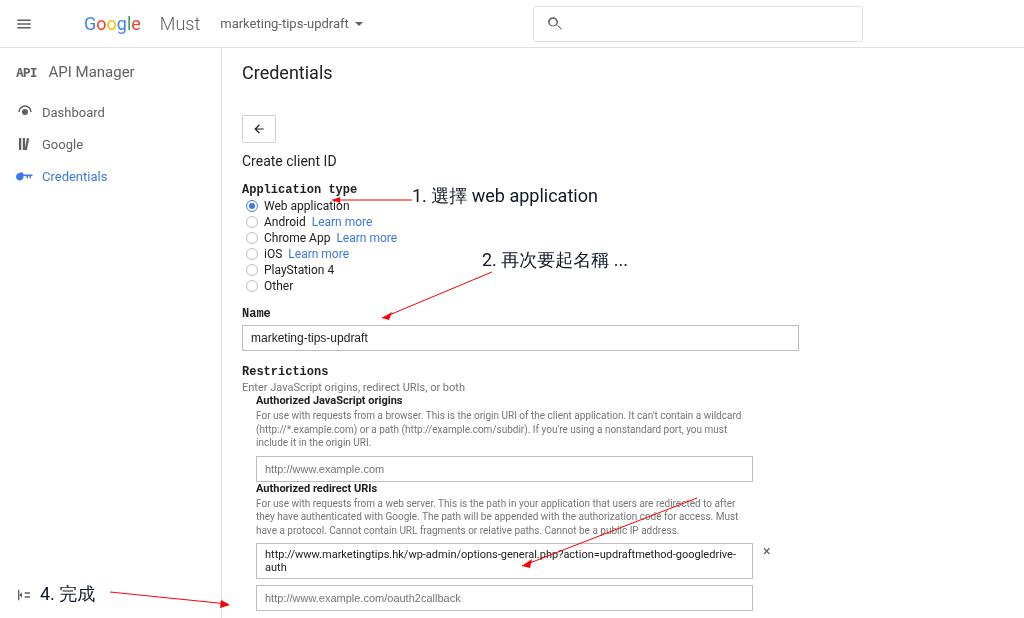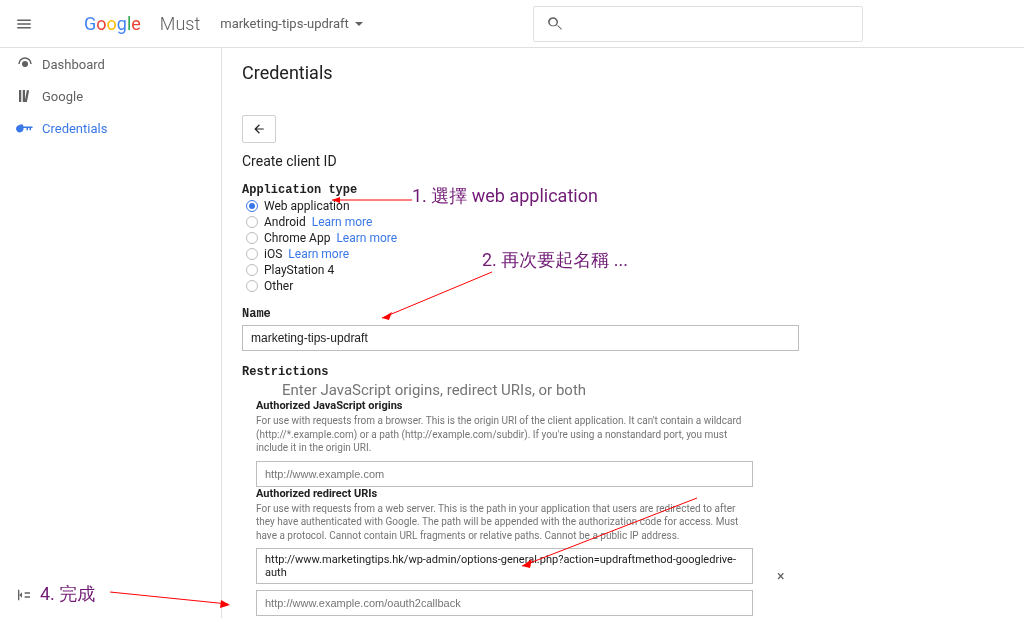--- a/index.html
+++ b/index.html
@@ -31,29 +31,29 @@
   .back-btn svg { width: 14px; height: 14px; }
   .form-title { font-size: 14px; margin-top: 10px; color: #212121; }
   .section-label { font-size: 12px; font-weight: 700; color: #212121; margin-top: 14px; font-family: Liberation Mono, monospace; }
   .radio-row { display: flex; align-items: center; gap: 6px; font-size: 12px; margin-top: 2px; padding-left: 4px; }
   .radio { width: 12px; height: 12px; border: 1px solid #bdbdbd; border-radius: 50%; position: relative; }
   .radio.selected { border-color: #3b78e7; }
   .radio.selected::after { content: ""; position: absolute; width: 6px; height: 6px; background: #3b78e7; border-radius: 50%; top: 2px; left: 2px; }
   .learn-more { color: #3b78e7; text-decoration: none; }
   .text-input { width: 557px; height: 26px; border: 1px solid #bdbdbd; padding: 0 8px; font-size: 12px; margin-top: 4px; color:#212121; }
   .text-input::placeholder { color: #9e9e9e; }
-  .restrictions-sub { font-size: 15px; color: #757575; margin-top: 2px; margin-left: 40px; }
+  .restrictions-sub { font-size: 11px; color: #757575; margin-top: 2px; }
   .sub-section { margin-left: 14px; margin-top: 0; }
   .sub-label { font-size: 11px; font-weight: 700; color: #212121; }
   .sub-desc { font-size: 10px; color: #757575; margin-top: 2px; max-width: 500px; line-height: 1.35; }
-  .uri-input-row { display: flex; align-items: flex-end; gap: 20px; margin-top: 6px; }
+  .uri-input-row { display: flex; align-items: flex-start; gap: 6px; margin-top: 6px; }
   .uri-input { width: 497px; height: 26px; border: 1px solid #bdbdbd; padding: 4px 8px; font-size: 11px; color:#212121; }
   .uri-input.placeholder { color: #9e9e9e; }
   .close-x { font-size: 14px; color: #616161; cursor: pointer; padding: 0 4px; }
-  .annot { position: absolute; color: #701a75; font-size: 18px; pointer-events: none; }
+  .annot { position: absolute; color: #0f172a; font-size: 18px; pointer-events: none; }
   .annot-line { position: absolute; pointer-events: none; }
   .footer-icon { position: absolute; bottom: 12px; left: 16px; }
   .footer-icon svg { width: 16px; height: 16px; fill: #616161; }
 </style>
 </head>
 <body>
 
 <div class="header">
   <div class="menu-icon">
     <svg viewBox="0 0 24 24">
@@ -74,20 +74,24 @@
   </div>
   <div class="search-box">
     <svg viewBox="0 0 24 24">
         <path d="M15.5 14h-.79l-.28-.27a6.471 6.471 0 001.48-5.34C15.27 5.01 12.42 2.5 9.11 2.91 5.01 3.42 2.5 6.27 2.91 9.59c.33 3.31 3.18 5.82 6.48 5.27a6.471 6.471 0 005.34-1.48l.27.28v.79l5 4.99L21.49 19l-4.99-5zm-6 0C7.01 14 5 11.99 5 9.5S7.01 5 9.5 5 14 7.01 14 9.5 11.99 14 9.5 14z"></path>
       </svg>
   </div>
 </div>
 
 <div class="container">
   <div class="sidebar">
+    <div class="sidebar-title-row">
+      <span class="api-icon">API</span>
+      <span class="sidebar-title">API Manager</span>
+    </div>
     <div class="nav-item">
       <span class="nav-icon">
         <svg viewBox="0 0 24 24">
             <path d="M12 8a4 4 0 100 8 4 4 0 000-8zm-9 4a9 9 0 1118 0h-2a7 7 0 10-14 0H3z"></path>
             <circle cx="12" cy="12" r="2"></circle>
           </svg>
       </span>
       <span>Dashboard</span>
     </div>
     <div class="nav-item">

